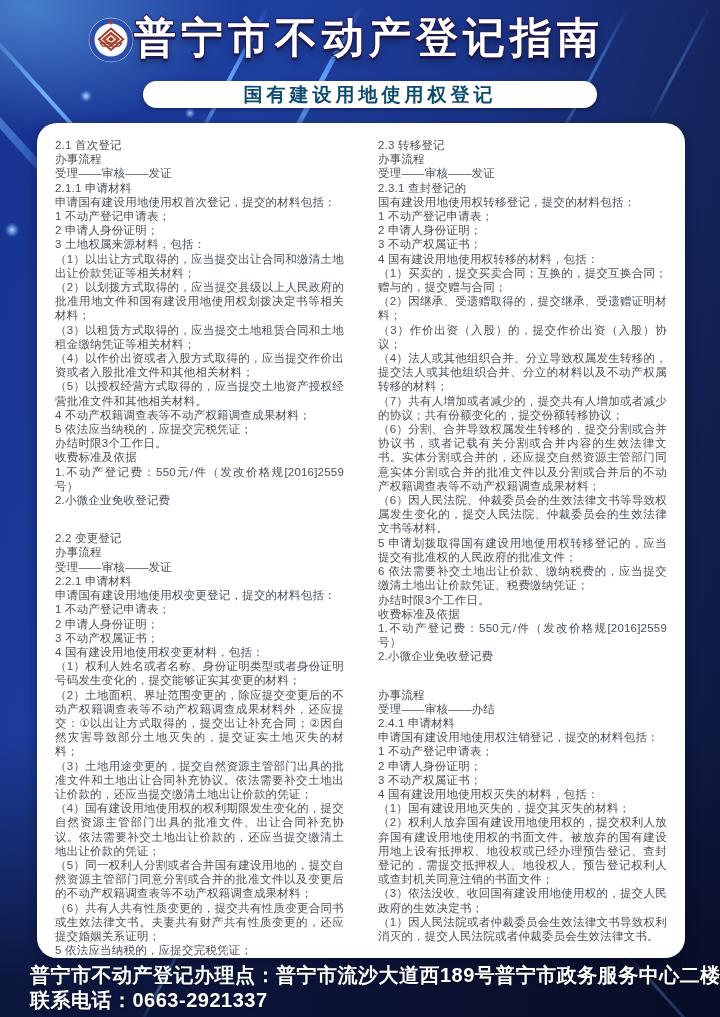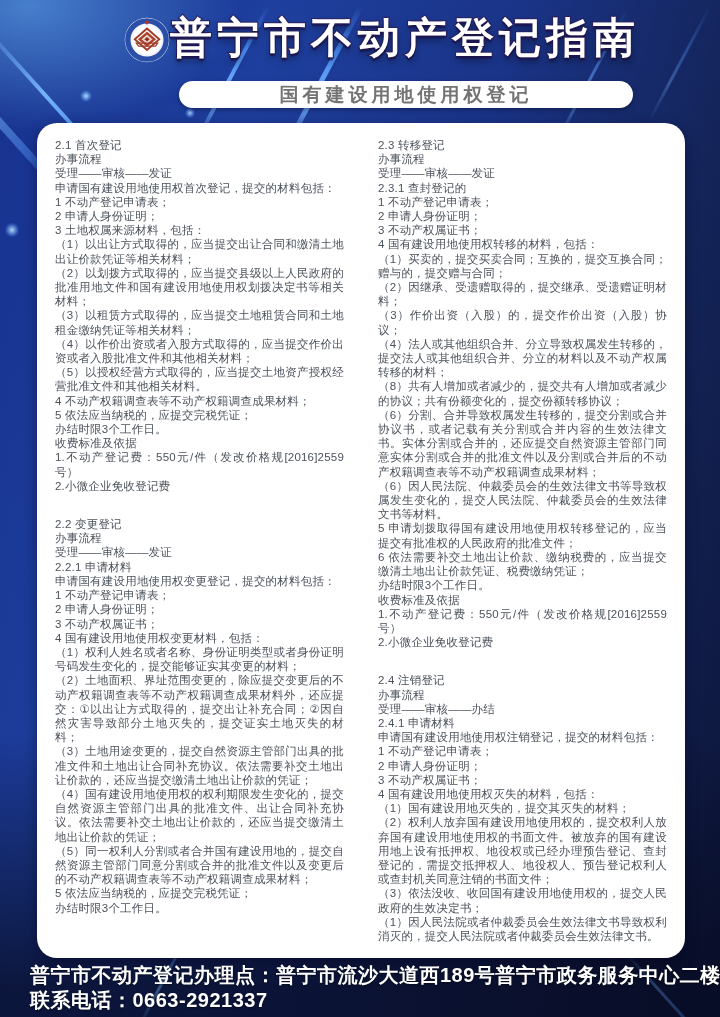--- a/index.html
+++ b/index.html
@@ -17,41 +17,41 @@
       linear-gradient(105deg, #17318e 0%, #1e3f9e 28%, #1a3488 52%, #142459 76%, #0c1436 100%);
   }
   
   .streak{
     position:absolute;height:4px;border-radius:3px;
     background:linear-gradient(90deg, transparent, rgba(120,185,255,.95) 35%, rgba(80,150,255,.85) 65%, transparent);
     filter:blur(.6px);
     transform-origin:0 0;
   }
   
-  .header{position:absolute;left:0;top:0;width:600px;height:122px;margin-left:36px;}
+  .header{position:absolute;left:0;top:0;width:600px;height:122px;}
   .header-row{display:flex;align-items:center;padding:10px 34px 0 88px;}
   .logo{width:46px;height:46px;flex:0 0 auto;margin-top:4px;}
   .title{
     flex:1;text-align:center;
     font-size:42px;font-weight:900;letter-spacing:5px;
     color:#ffffff;
     -webkit-text-stroke:2.2px #2b2264;
     paint-order:stroke fill;
     text-shadow:0 3px 0 rgba(26,17,74,.65), 0 5px 7px rgba(0,0,0,.4);
     white-space:nowrap;
   }
   .banner-pill{
     position:absolute;left:143px;top:81px;
     width:454px;height:27px;
     background:#ffffff;border-radius:14px;
     display:flex;align-items:center;justify-content:center;
     box-shadow:0 2px 5px rgba(0,0,20,.35);
   }
   .banner-text{
-    font-size:19px;font-weight:800;letter-spacing:4px;color:#737373;white-space:nowrap;
+    font-size:19px;font-weight:800;letter-spacing:4px;color:#0c4a6e;white-space:nowrap;
   }
   
   .panel{
     position:absolute;left:37px;top:123px;width:648px;height:835px;
     background:#ffffff;border-radius:20px;
     box-shadow:0 4px 14px rgba(0,0,25,.4);
     display:flex;gap:34px;
     padding:15px 18px 12px 18px;box-sizing:border-box;
     overflow:hidden;z-index:2;
   }
@@ -107,20 +107,21 @@
     <div class="banner-pill">
       <span class="banner-text">国有建设用地使用权登记</span>
     </div>
   </div>
 
   <div class="panel">
     <div class="col">
         <p class="para">2.1  首次登记</p>
         <p class="para">办事流程</p>
         <p class="para">受理——审核——发证</p>
+        <p class="para">2.1.1  申请材料</p>
         <p class="para">申请国有建设用地使用权首次登记，提交的材料包括：</p>
         <p class="para">1 不动产登记申请表；</p>
         <p class="para">2 申请人身份证明；</p>
         <p class="para">3 土地权属来源材料，包括：</p>
         <p class="para">（1）以出让方式取得的，应当提交出让合同和缴清土地出让价款凭证等相关材料；</p>
         <p class="para">（2）以划拨方式取得的，应当提交县级以上人民政府的批准用地文件和国有建设用地使用权划拨决定书等相关材料；</p>
         <p class="para">（3）以租赁方式取得的，应当提交土地租赁合同和土地租金缴纳凭证等相关材料；</p>
         <p class="para">（4）以作价出资或者入股方式取得的，应当提交作价出资或者入股批准文件和其他相关材料；</p>
         <p class="para">（5）以授权经营方式取得的，应当提交土地资产授权经营批准文件和其他相关材料。</p>
         <p class="para">4 不动产权籍调查表等不动产权籍调查成果材料；</p>
@@ -137,47 +138,48 @@
         <p class="para">申请国有建设用地使用权变更登记，提交的材料包括：</p>
         <p class="para">1 不动产登记申请表；</p>
         <p class="para">2 申请人身份证明；</p>
         <p class="para">3 不动产权属证书；</p>
         <p class="para">4 国有建设用地使用权变更材料，包括：</p>
         <p class="para">（1）权利人姓名或者名称、身份证明类型或者身份证明号码发生变化的，提交能够证实其变更的材料；</p>
         <p class="para">（2）土地面积、界址范围变更的，除应提交变更后的不动产权籍调查表等不动产权籍调查成果材料外，还应提交：①以出让方式取得的，提交出让补充合同；②因自然灾害导致部分土地灭失的，提交证实土地灭失的材料；</p>
         <p class="para">（3）土地用途变更的，提交自然资源主管部门出具的批准文件和土地出让合同补充协议。依法需要补交土地出让价款的，还应当提交缴清土地出让价款的凭证；</p>
         <p class="para">（4）国有建设用地使用权的权利期限发生变化的，提交自然资源主管部门出具的批准文件、出让合同补充协议。依法需要补交土地出让价款的，还应当提交缴清土地出让价款的凭证；</p>
         <p class="para">（5）同一权利人分割或者合并国有建设用地的，提交自然资源主管部门同意分割或合并的批准文件以及变更后的不动产权籍调查表等不动产权籍调查成果材料；</p>
+        <p class="para">（6）共有人共有性质变更的，提交共有性质变更合同书或生效法律文书。夫妻共有财产共有性质变更的，还应提交婚姻关系证明；</p>
         <p class="para">5 依法应当纳税的，应提交完税凭证；</p>
         <p class="para">办结时限3个工作日。</p>
       </div>
     <div class="col">
         <p class="para">2.3  转移登记</p>
         <p class="para">办事流程</p>
         <p class="para">受理——审核——发证</p>
         <p class="para">2.3.1  查封登记的</p>
+        <p class="para">国有建设用地使用权转移登记，提交的材料包括：</p>
         <p class="para">1 不动产登记申请表；</p>
         <p class="para">2 申请人身份证明；</p>
         <p class="para">3 不动产权属证书；</p>
         <p class="para">4 国有建设用地使用权转移的材料，包括：</p>
         <p class="para">（1）买卖的，提交买卖合同；互换的，提交互换合同；赠与的，提交赠与合同；</p>
         <p class="para">（2）因继承、受遗赠取得的，提交继承、受遗赠证明材料；</p>
         <p class="para">（3）作价出资（入股）的，提交作价出资（入股）协议；</p>
         <p class="para">（4）法人或其他组织合并、分立导致权属发生转移的，提交法人或其他组织合并、分立的材料以及不动产权属转移的材料；</p>
-        <p class="para">（8）共有人增加或者减少的，提交共有人增加或者减少的协议；共有份额变化的，提交份额转移协议；</p>
+        <p class="para">（7）共有人增加或者减少的，提交共有人增加或者减少的协议；共有份额变化的，提交份额转移协议；</p>
         <p class="para">（6）分割、合并导致权属发生转移的，提交分割或合并协议书，或者记载有关分割或合并内容的生效法律文书。实体分割或合并的，还应提交自然资源主管部门同意实体分割或合并的批准文件以及分割或合并后的不动产权籍调查表等不动产权籍调查成果材料；</p>
         <p class="para">（6）因人民法院、仲裁委员会的生效法律文书等导致权属发生变化的，提交人民法院、仲裁委员会的生效法律文书等材料。</p>
         <p class="para">5  申请划拨取得国有建设用地使用权转移登记的，应当提交有批准权的人民政府的批准文件；</p>
         <p class="para">6  依法需要补交土地出让价款、缴纳税费的，应当提交缴清土地出让价款凭证、税费缴纳凭证；</p>
         <p class="para">办结时限3个工作日。</p>
         <p class="para">收费标准及依据</p>
         <p class="para">1.不动产登记费：550元/件（发改价格规[2016]2559号）</p>
         <p class="para">2.小微企业免收登记费</p>
         <p class="spacer"></p>
-        <p class="para">2.4  注销登记</p>
         <p class="para">办事流程</p>
         <p class="para">受理——审核——办结</p>
         <p class="para">2.4.1  申请材料</p>
         <p class="para">申请国有建设用地使用权注销登记，提交的材料包括：</p>
         <p class="para">1 不动产登记申请表；</p>
         <p class="para">2 申请人身份证明；</p>
         <p class="para">3 不动产权属证书；</p>
         <p class="para">4 国有建设用地使用权灭失的材料，包括：</p>
         <p class="para">（1）国有建设用地灭失的，提交其灭失的材料；</p>
         <p class="para">（2）权利人放弃国有建设用地使用权的，提交权利人放弃国有建设用地使用权的书面文件。被放弃的国有建设用地上设有抵押权、地役权或已经办理预告登记、查封登记的，需提交抵押权人、地役权人、预告登记权利人或查封机关同意注销的书面文件；</p>

